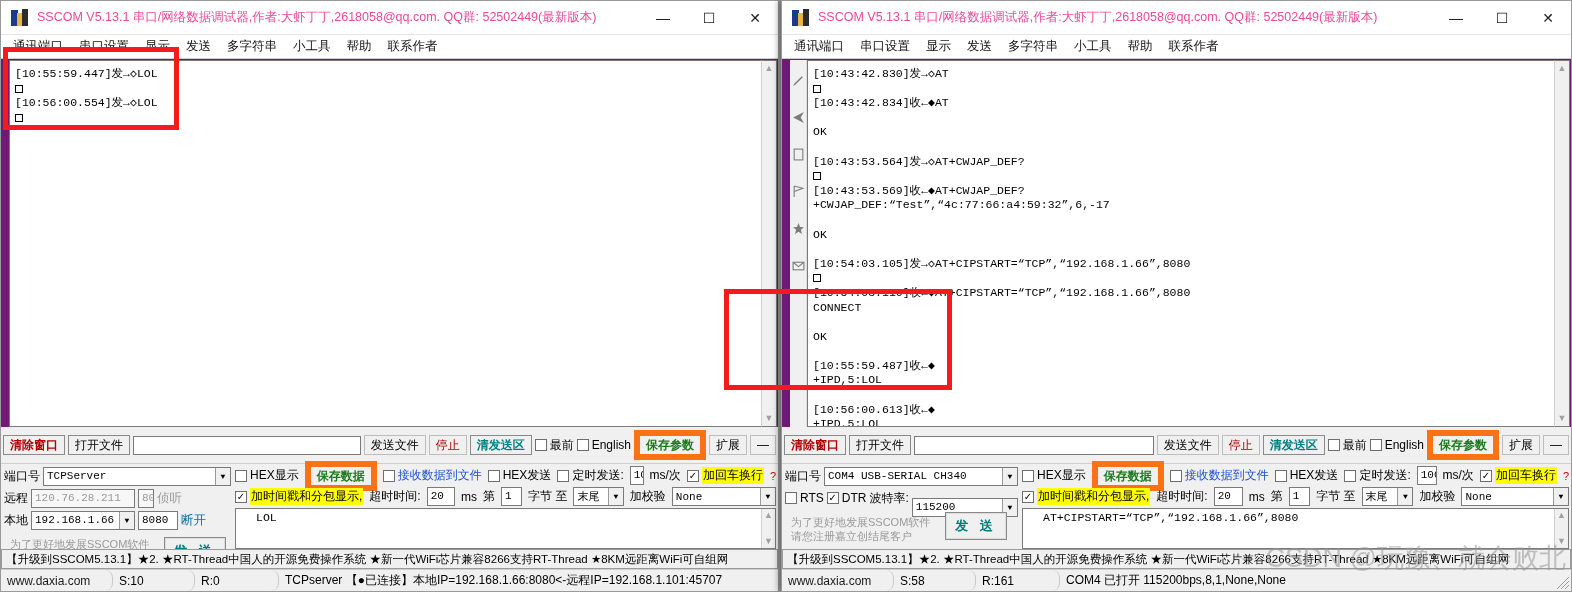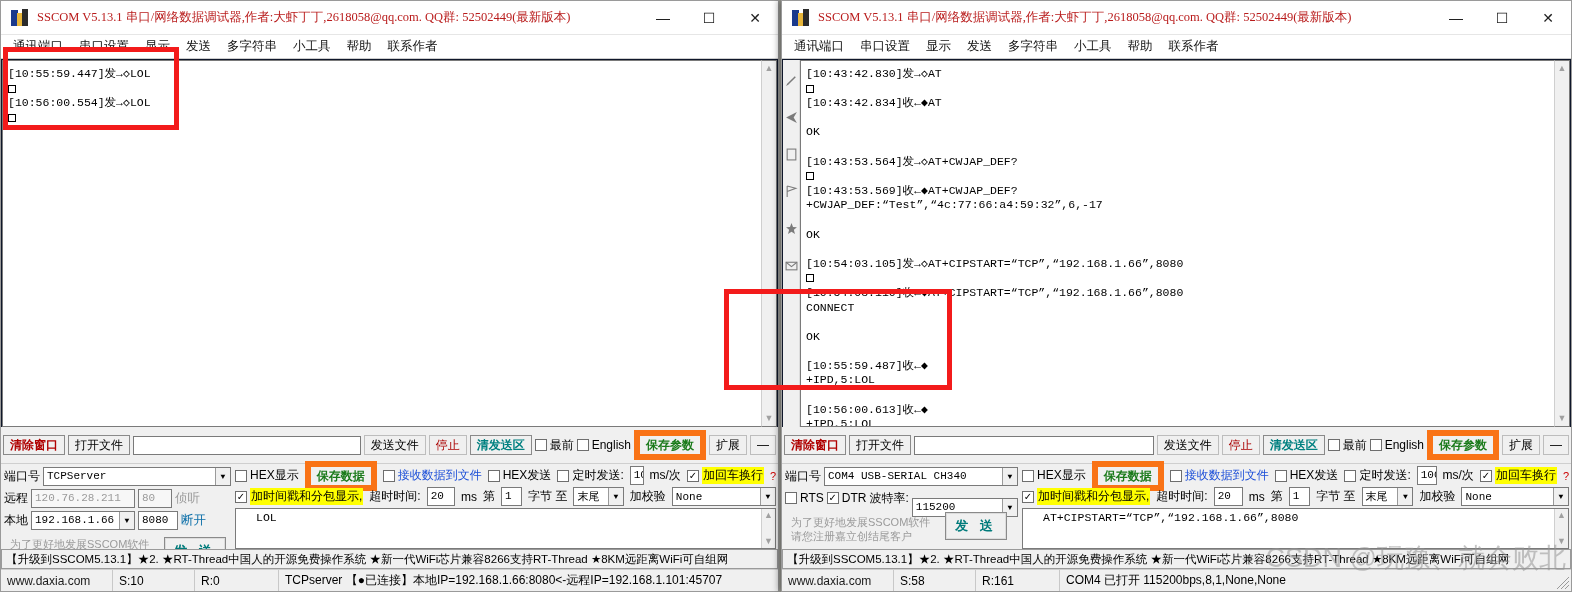--- a/index.html
+++ b/index.html
@@ -30,22 +30,22 @@
     border-bottom: 1px solid #e6e6e6;
   }
   .app-icon {
     width: 18px; height: 18px; margin-left: 10px; margin-right: 8px;
     flex: none; position: relative;
   }
   .app-icon .b1 { position:absolute; left:0; top:1px; width:7px; height:16px; background:#1b3a8c;}
   .app-icon .b2 { position:absolute; left:6px; top:4px; width:6px; height:13px; background:#e8b63a;}
   .app-icon .b3 { position:absolute; left:11px; top:0px; width:6px; height:17px; background:#2b2b2b;}
   .title-text {
-    font-size: 12.5px; color: #b91c1c; white-space: nowrap;
-    font-family: Liberation Serif, serif;
+    font-size: 12.5px; color: #ec4899; white-space: nowrap;
+    font-family: Liberation Sans, sans-serif;
   }
   .win-ctrls { margin-left: auto; display: flex; height: 100%; }
   .win-btn {
     width: 46px; height: 100%;
     display: flex; align-items: center; justify-content: center;
     font-size: 14px; color: #202020; font-family: "Liberation Sans", sans-serif;
   }
 
   .menubar {
     height: 24px; background: #ffffff; flex: none;
@@ -53,21 +53,21 @@
     border-bottom: 1px solid #cfcfcf;
   }
   .menu-item {
     font-size: 12.5px; color: #111; margin-right: 16px; white-space: nowrap;
     font-family: "Liberation Sans", sans-serif;
   }
 
   
   .winbody { flex: 1; display: flex; flex-direction: column; background:#f0f0f0; min-height:0; }
 
-  .log-region { flex: 1; display: flex; min-height: 0; background:#0f172a; padding: 1px 1px 0 1px; }
+  .log-region { flex: 1; display: flex; min-height: 0; background:#701a75; padding: 1px 1px 0 8px; }
 
   .vtoolbar {
     width: 17px; flex: none; background:#f0f0f0;
     display:flex; flex-direction:column; align-items:center;
     padding-top: 2px; border-right:1px solid #dcdcdc;
   }
   .vt-ico { width:13px; height:13px; margin: 12px 0; opacity:.75; }
   .vt-ico svg { display:block; }
 
   .log-box {
@@ -189,21 +189,21 @@
     display:flex; align-items:center; padding-left:4px;
     font-size:11.5px; color:#000; white-space:nowrap; overflow:hidden;
     font-family:"Liberation Sans", sans-serif;
   }
   .status-bar {
     flex:none; height:22px; background:#f0f0f0; border-top:1px solid #cfcfcf;
     display:flex; align-items:center; font-size:12px; color:#000;
     font-family:"Liberation Sans", sans-serif;
   }
   .sb-cell { padding: 0 6px; height:100%; display:flex; align-items:center;
-             border-right:1px solid #c8c8c8; white-space:nowrap; }
+             border-right:1px solid #c8c8c8; white-space:nowrap;border-radius:8px; }
   .sb-cell.url { color:#1a1a1a; width:112px; }
   .sb-cell.s   { width:82px; }
   .sb-cell.r   { width:84px; }
   .sb-cell.info{ border-right:none; flex:1; }
 
   
   .redbox { position:absolute; border:5px solid #f31b1b; pointer-events:none; z-index:40; }
 
   .watermark {
     position:absolute; right:6px; bottom:16px; z-index:45;
@@ -281,21 +281,21 @@
           <div class="srow">
             <span class="lab">端口号</span>
             <div class="combo" style="flex:1;">
               <span>TCPServer</span>
               <span class="arw">▼</span>
             </div>
           </div>
           <div class="srow">
             <span class="lab">远程</span>
             <div class="tinput dis" style="width:104px;">120.76.28.211</div>
-            <div class="tinput dis" style="width:34px;">80</div>
+            <div class="tinput dis" style="width:16px;">80</div>
             <span class="link-btn gray">侦听</span>
           </div>
           <div class="srow">
             <span class="lab">本地</span>
             <div class="combo" style="width:104px;">
               <span>192.168.1.66</span>
               <span class="arw">▼</span>
             </div>
             <div class="tinput" style="width:40px;">8080</div>
             <span class="link-btn">断开</span>

